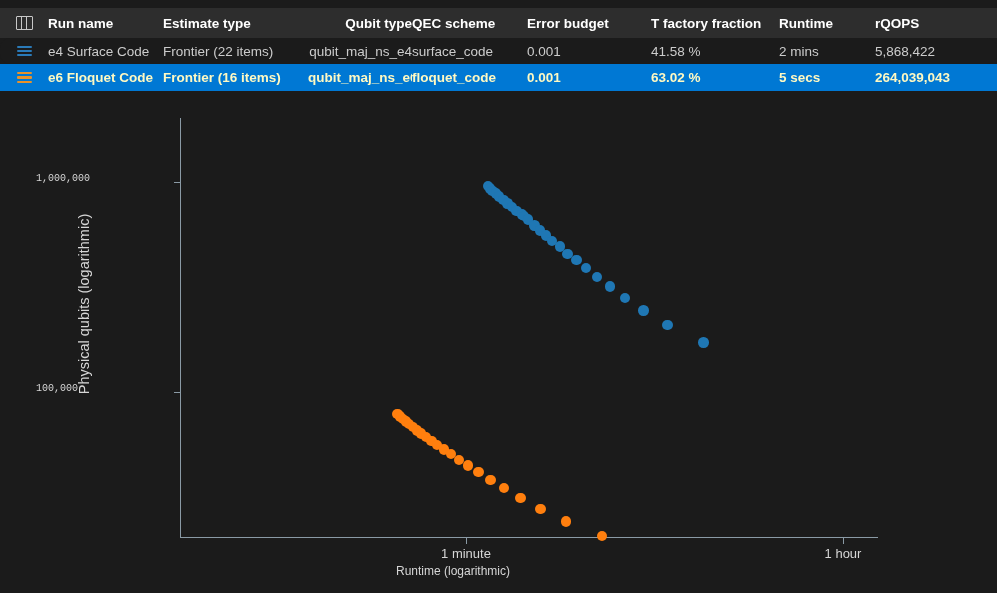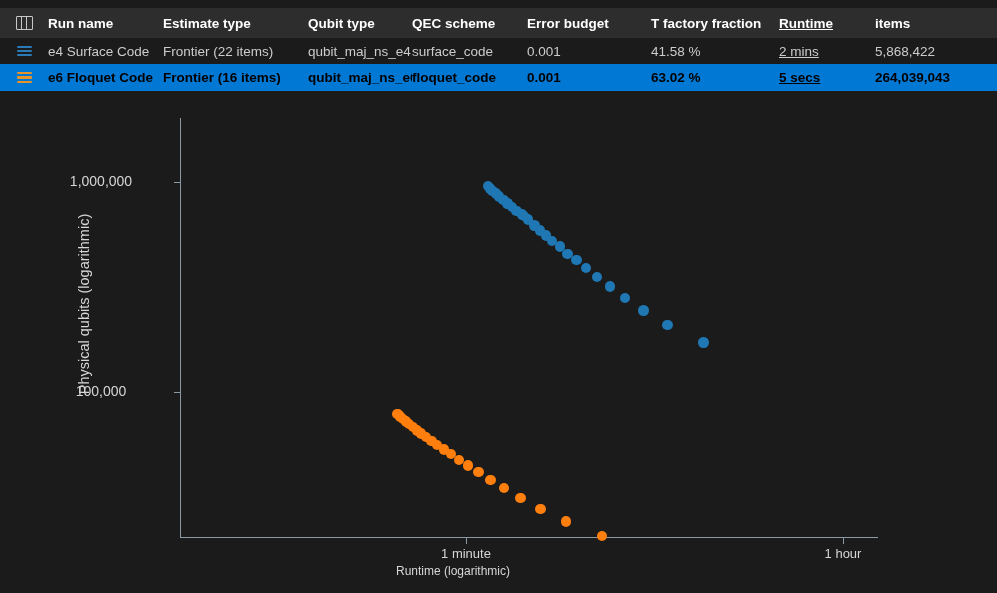--- a/index.html
+++ b/index.html
@@ -15,30 +15,30 @@
   
   .table{position:absolute;left:0;top:8px;width:997px;}
   .row{display:flex;align-items:center;height:30px;box-sizing:border-box;}
   .row.head{height:30px;background:#2d2d2d;}
   .row.r1{height:26px;background:#1b1b1b;border-radius:10px;}
   .row.r2{height:27px;background:#0078d4;}
 
   .cell{font-size:13.5px;box-sizing:border-box;white-space:nowrap;overflow:hidden;}
   .row.head .cell{color:#ffffff;font-weight:bold;}
   .row.r1 .cell{color:#cccccc;font-weight:normal;}
-  .row.r2 .cell{color:#000000;font-weight:bold;}
+  .row.r2 .cell{color:#fef9c3;font-weight:bold;}
 
   .c-icon{width:48px;display:flex;align-items:center;justify-content:center;flex:0 0 48px;}
   .c-run{flex:0 0 115px;}
   .c-est{flex:0 0 145px;}
-  .c-qub{flex:0 0 104px;}
+  .c-qub{flex:0 0 104px;text-align:right;}
   .c-qec{flex:0 0 115px;}
   .c-err{flex:0 0 124px;}
   .c-tff{flex:0 0 128px;}
-  .c-run2{flex:0 0 96px;text-decoration:underline;}
+  .c-run2{flex:0 0 96px;}
   .c-rq{flex:1 1 auto;}
 
   
   .cols-icon{width:17px;height:14px;border:1.6px solid #c8c8c8;box-sizing:border-box;
     position:relative;border-radius:1px;}
   .cols-icon::before,.cols-icon::after{content:"";position:absolute;top:0;bottom:0;width:1.6px;background:#c8c8c8;}
   .cols-icon::before{left:4.2px;}
   .cols-icon::after{left:9.0px;}
 
   
@@ -49,21 +49,21 @@
 
   
   .chart{position:absolute;left:0;top:96px;width:997px;height:497px;}
   .chart-title{position:absolute;left:280px;top:14px;font-size:14px;color:#d0d0d0;
     letter-spacing:.1px;white-space:nowrap;}
 
   .axis-v{position:absolute;left:180px;top:22px;width:1.4px;height:420px;background:#8a9aa5;}
   .axis-h{position:absolute;left:180px;top:441px;width:698px;height:1.4px;background:#8a9aa5;}
 
   .ytick{position:absolute;left:174px;width:7px;height:1.4px;background:#8a9aa5;}
-  .ylabel{position:absolute;text-align:center;width:130px;font-size:14px;color:#d6d6d6;}
+  .ylabel{position:absolute;text-align:left;width:130px;font-size:10px;color:#d6d6d6;font-family:Liberation Mono, monospace;}
   .xtick{position:absolute;top:441px;width:1.4px;height:7px;background:#8a9aa5;}
   .xlabel{position:absolute;font-size:13px;color:#d6d6d6;text-align:center;width:120px;}
 
   .ytitle{position:absolute;left:-26px;top:200px;width:220px;font-size:14.5px;color:#d6d6d6;
     transform:rotate(-90deg);transform-origin:center center;text-align:center;white-space:nowrap;}
   .xtitle{position:absolute;left:396px;top:468px;font-size:12px;color:#d6d6d6;white-space:nowrap;}
 
   .pt{position:absolute;border-radius:50%;}
 </style>
 </head>
@@ -77,21 +77,21 @@
       <div class="cell c-icon">
         <span class="cols-icon"></span>
       </div>
       <div class="cell c-run">Run name</div>
       <div class="cell c-est">Estimate type</div>
       <div class="cell c-qub">Qubit type</div>
       <div class="cell c-qec">QEC scheme</div>
       <div class="cell c-err">Error budget</div>
       <div class="cell c-tff">T factory fraction</div>
       <div class="cell c-run2">Runtime</div>
-      <div class="cell c-rq">items</div>
+      <div class="cell c-rq">rQOPS</div>
     </div>
 
     <div class="row r1">
       <div class="cell c-icon">
         <span class="ham blue">
             <i></i>
             <i></i>
             <i></i>
           </span>
       </div>

